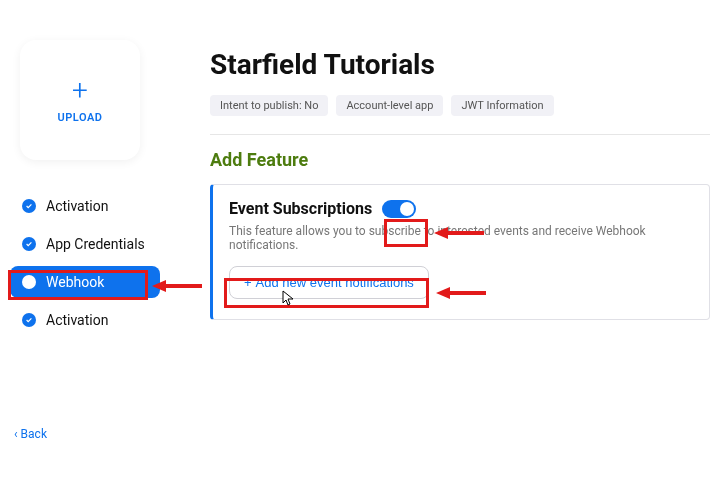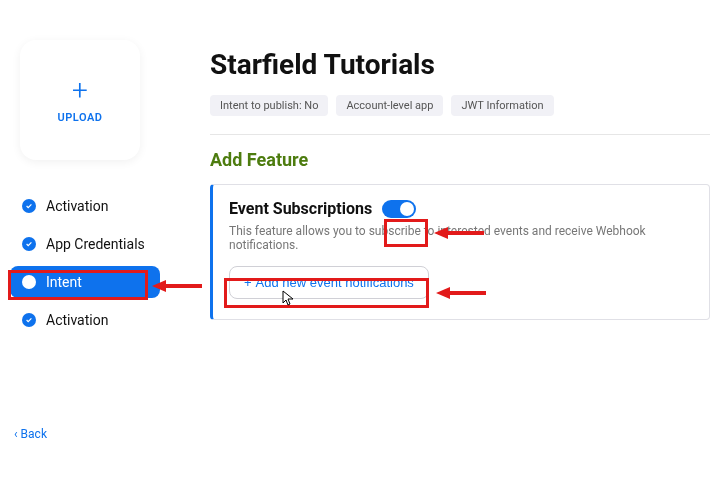--- a/index.html
+++ b/index.html
@@ -210,21 +210,21 @@
     <li class="nav-item">
       <span class="nav-bullet">
         <svg viewBox="0 0 10 10">
             <path d="M2 5 L4 7 L8 3" stroke="#fff" stroke-width="1.5" fill="none"></path>
           </svg>
       </span>
       <span>App Credentials</span>
     </li>
     <li class="nav-item active">
       <span class="nav-bullet"></span>
-      <span>Intent</span>
+      <span>Webhook</span>
     </li>
     <li class="nav-item">
       <span class="nav-bullet">
         <svg viewBox="0 0 10 10">
             <path d="M2 5 L4 7 L8 3" stroke="#fff" stroke-width="1.5" fill="none"></path>
           </svg>
       </span>
       <span>Activation</span>
     </li>
   </ul>

